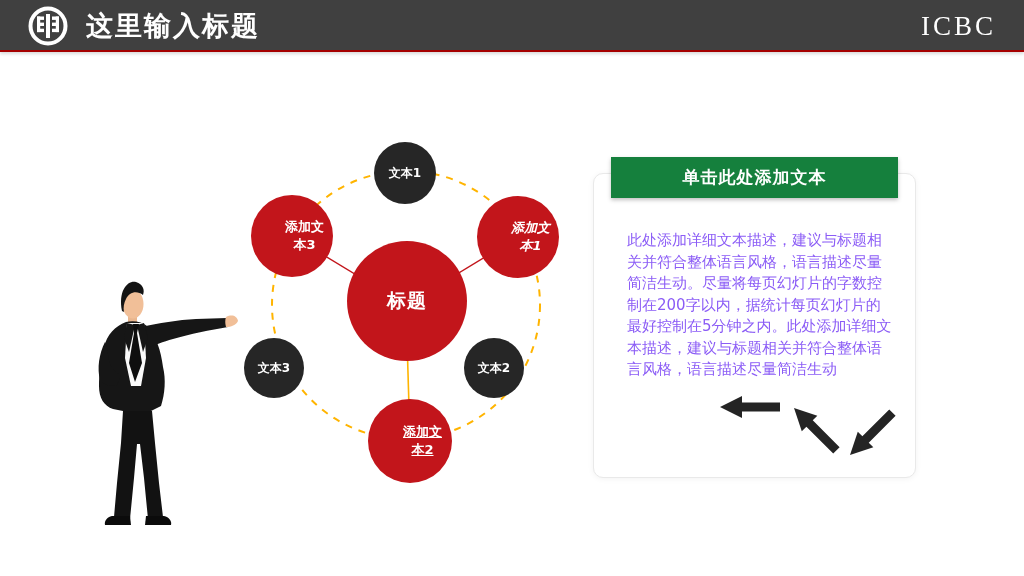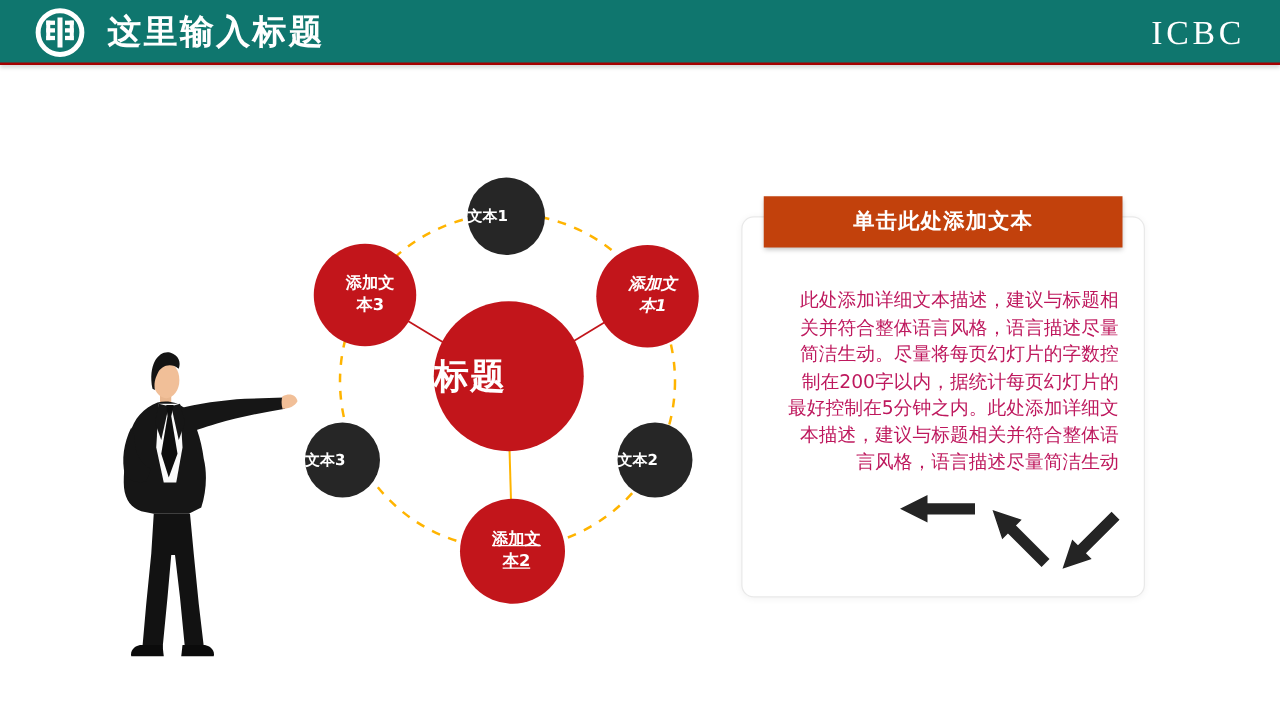--- a/index.html
+++ b/index.html
@@ -8,21 +8,21 @@
     position:relative;
     width:1024px; height:576px;
     background:#ffffff;
     overflow:hidden;
     font-family:"DejaVu Sans","Liberation Sans",sans-serif;
   }
 
   
   .slide-header {
     position:absolute; left:0; top:0; width:1024px; height:52px;
-    background:#0f766e;
+    background:#404040;
     border-bottom:2px solid #A50000;
     box-shadow:0 2px 3px rgba(0,0,0,.15);
     display:flex; align-items:center;
   }
   .logo-wrap { position:absolute; left:26px; top:4px; width:44px; height:44px; }
   .slide-title {
     position:absolute; left:86px; top:0; height:50px; line-height:52px;
     color:#ffffff; font-size:27px; font-weight:700; letter-spacing:2px;
     font-family:"DejaVu Serif","Liberation Serif",serif;
   }
@@ -31,55 +31,55 @@
     color:#ffffff; font-size:27px; letter-spacing:3px; font-weight:400;
     font-family:"Liberation Serif","DejaVu Serif",serif;
   }
 
   
   .stage-svg { position:absolute; left:0; top:0; z-index:1; pointer-events:none; }
 
   
   .node {
     position:absolute; z-index:2; border-radius:50%;
-    display:flex; align-items:center; justify-content:flex-start;
+    display:flex; align-items:center; justify-content:center;
     text-align:center; color:#ffffff; font-weight:700; cursor:default;
   }
   .node.red  { background:#C2151B; }
   .node.dark { background:#262626; }
   .node-small { font-size:12px; }
   .node-big   { font-size:13px; line-height:1.35; }
   .node-big .wrap3 { display:inline-block; width:3.1em;margin-left:25px; }
   .node-center {
     left:347px; top:241px; width:120px; height:120px;
-    font-size:28px; letter-spacing:1px;
+    font-size:19px; letter-spacing:1px;
   }
   .node-top         { left:374px; top:142px; width:62px; height:62px; }
   .node-upper-left  { left:251px; top:195px; width:82px; height:82px; }
   .node-upper-right { left:477px; top:196px; width:82px; height:82px;font-style:italic; }
   .node-lower-left  { left:244px; top:338px; width:60px; height:60px; }
-  .node-lower-right { left:494px; top:338px; width:60px; height:60px; }
+  .node-lower-right { left:464px; top:338px; width:60px; height:60px; }
   .node-bottom      { left:368px; top:399px; width:84px; height:84px;text-decoration:underline; }
 
   
   .text-card {
     position:absolute; left:593px; top:173px; width:323px; height:305px;
     background:#ffffff; border:1px solid #E9E9E9; border-radius:10px;
     z-index:2; box-shadow:0 1px 6px rgba(0,0,0,.05);
   }
   .text-card-header {
     position:absolute; left:17px; top:-17px; width:287px; height:41px;
-    background:#c2410c; color:#ffffff;
+    background:#15803d; color:#ffffff;
     font-size:17px; font-weight:700; letter-spacing:1px;
     text-align:center; line-height:41px;
     box-shadow:0 2px 4px rgba(0,0,0,.25);
   }
   .text-card-body {
     position:absolute; left:33px; top:56px; width:268px;
-    font-size:15px; line-height:21.5px; color:#be185d; text-align:right;
+    font-size:15px; line-height:21.5px; color:#8b5cf6; text-align:left;
   }
   .arrows-svg { position:absolute; left:0; top:0; pointer-events:none; }
 </style>
 </head>
 <body>
 
 <div class="slide-header">
   <div class="logo-wrap">
     <svg width="44" height="44" viewBox="0 0 44 44">
       <circle cx="22" cy="22" r="17.5" fill="none" stroke="#ffffff" stroke-width="4"></circle>

